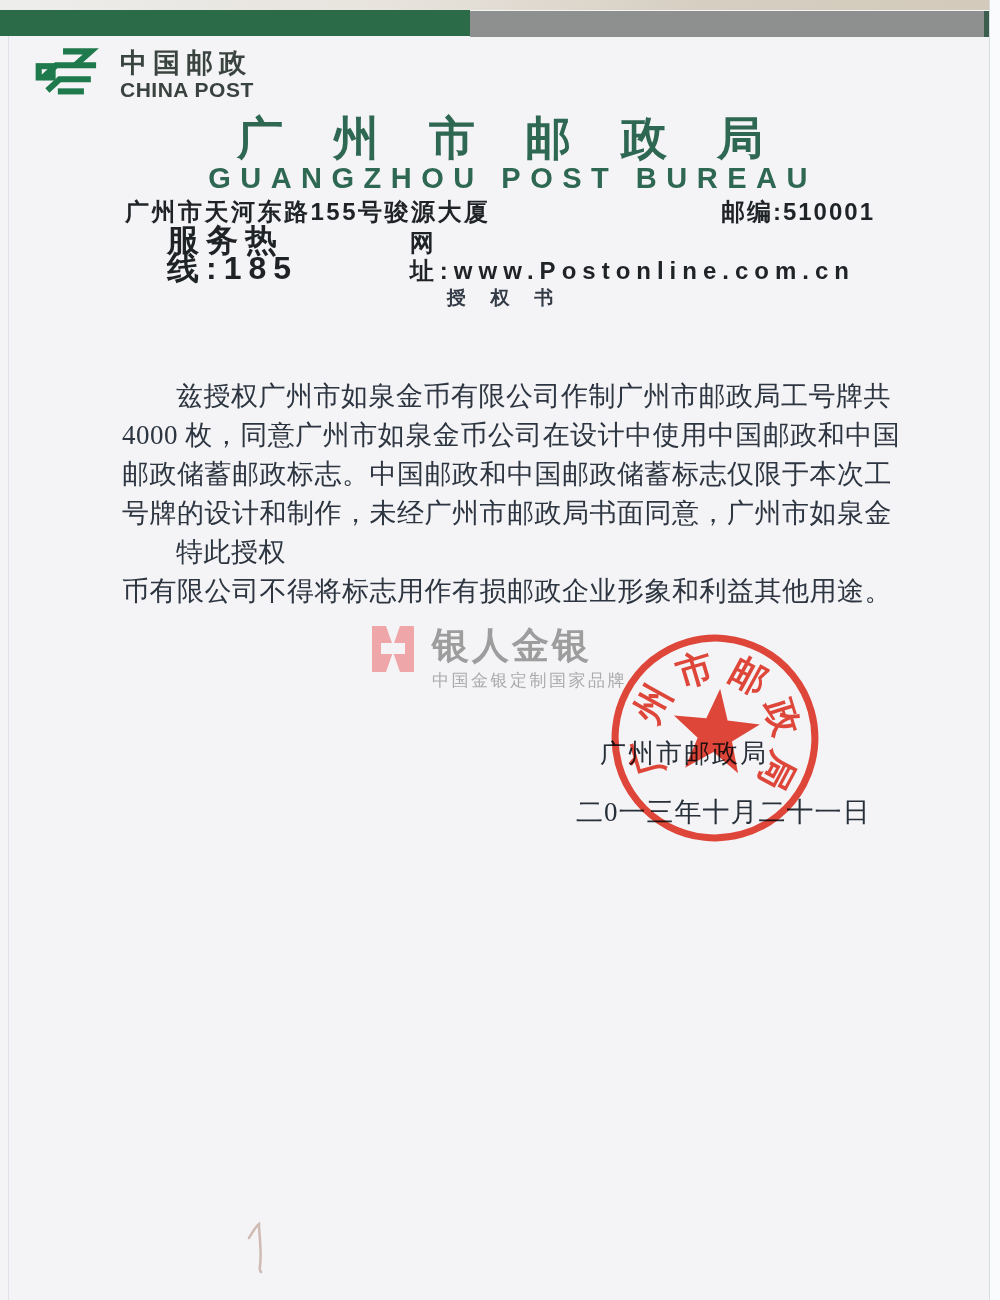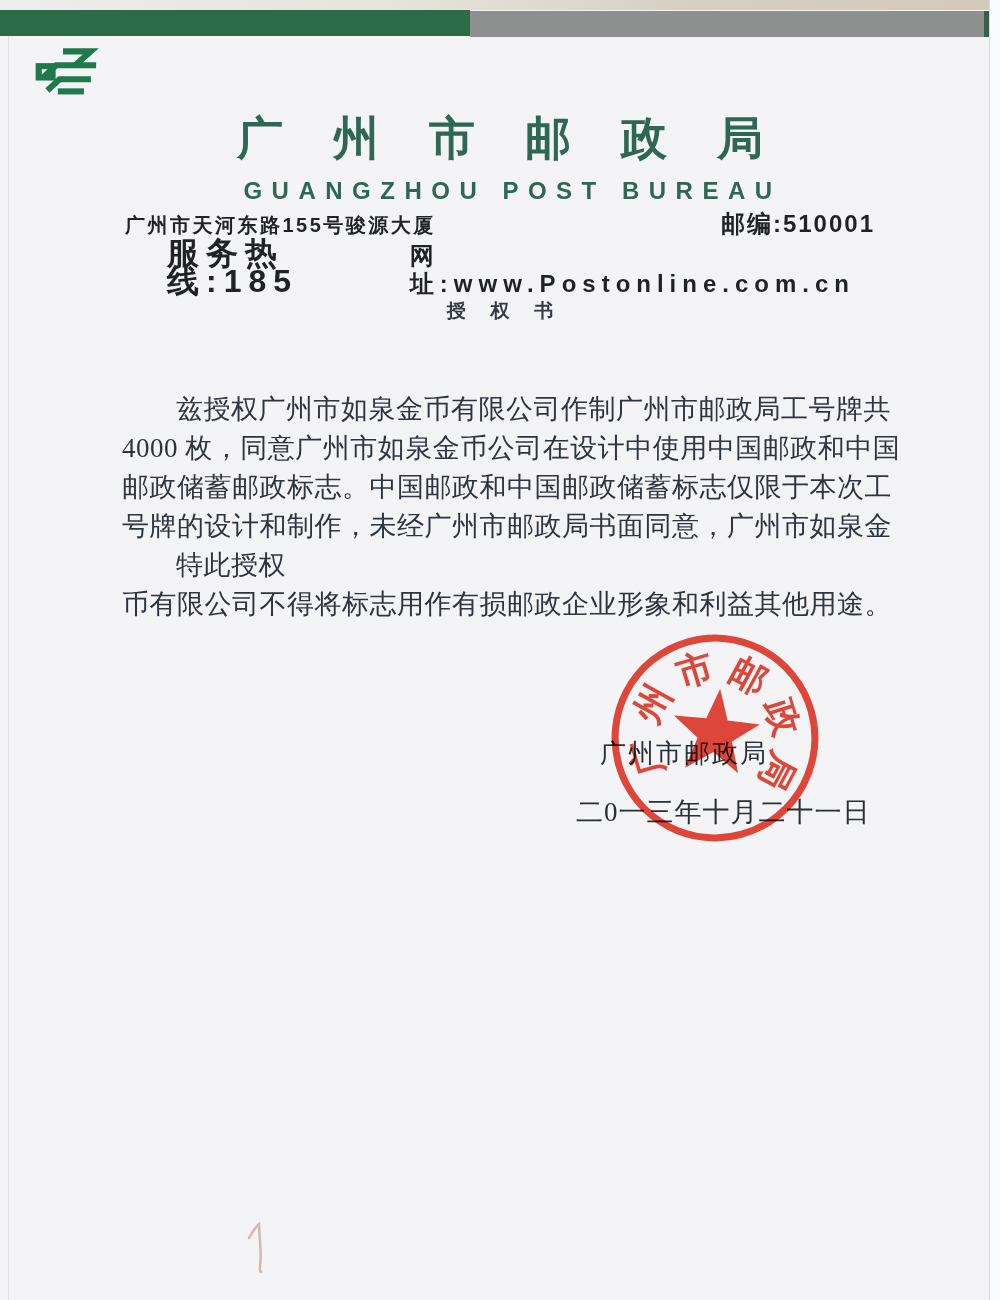--- a/index.html
+++ b/index.html
@@ -29,25 +29,25 @@
   
   .letterhead{position:relative;padding-top:46px;}
   .logo-row{display:flex;align-items:flex-start;margin-left:30px;gap:10px;height:62px;}
   .emblem{flex:0 0 auto;}
   .emblem path,.emblem rect{stroke:var(--brand-green);stroke-width:7;fill:none;}
   .logo-text{display:flex;flex-direction:column;margin-top:2px;}
   .logo-cn{font-size:27px;font-weight:bold;letter-spacing:6px;color:#3a443f;line-height:30px;}
   .logo-en{font-size:21px;font-weight:600;letter-spacing:.5px;color:#39423e;line-height:23px;}
   .title-cn{margin-top:4px;text-align:center;font-size:46px;font-weight:bold;
     color:var(--header-green);letter-spacing:50px;padding-left:50px;line-height:52px;}
-  .title-en{text-align:center;font-size:24px;font-weight:bold;color:var(--header-green);
-    letter-spacing:9.5px;padding-left:25px;line-height:27px;margin-top:13px;}
+  .title-en{text-align:center;font-size:29px;font-weight:bold;color:var(--header-green);
+    letter-spacing:9.5px;padding-left:25px;line-height:27px;margin-top:1px;}
   .head-rows{margin:6px 125px 0 125px;color:#1f2326;font-weight:bold;}
   .head-row{display:flex;justify-content:space-between;align-items:baseline;line-height:28px;}
-  .addr{font-size:20px;letter-spacing:2.5px;}
+  .addr{font-size:24px;letter-spacing:2.5px;}
   .postcode{font-size:24px;letter-spacing:2px;}
   .hotline{font-size:32px;letter-spacing:7px;margin-left:42px;}
   .website{font-size:24px;letter-spacing:6px;}
   
   .doc{position:relative;font-family:"Liberation Serif","DejaVu Serif",serif;color:var(--ink);}
   .doc-title{text-align:center;font-size:19px;font-weight:600;
     letter-spacing:10px;padding-left:10px;color:#333b47;}
   .body-text{margin:66px 118px 16px 122px;font-size:27px;line-height:39px;letter-spacing:.5px;}
   .body-text .line{white-space:nowrap;}
   .indent{text-indent:54px;}
@@ -88,20 +88,24 @@
 
   <header class="letterhead">
     <div class="logo-row">
       <svg class="emblem" viewBox="0 0 92 64" width="80" height="56" aria-hidden="true">
         <path d="M38 6 H70 L52 22"></path>
         <path d="M76 22 H30 L14 37"></path>
         <rect x="10" y="23" width="16" height="13" stroke-width="6"></rect>
         <path d="M70 38 H34 L20 51"></path>
         <path d="M62 52 H32"></path>
       </svg>
+      <div class="logo-text">
+        <span class="logo-cn">中国邮政</span>
+        <span class="logo-en">CHINA POST</span>
+      </div>
     </div>
 
     <h1 class="title-cn">广州市邮政局</h1>
     <div class="title-en">GUANGZHOU POST BUREAU</div>
 
     <div class="head-rows">
       <div class="head-row">
         <span class="addr">广州市天河东路155号骏源大厦</span>
         <span class="postcode">邮编:510001</span>
       </div>
@@ -117,20 +121,32 @@
     <div class="body-text">
       <div class="line indent">兹授权广州市如泉金币有限公司作制广州市邮政局工号牌共</div>
       <div class="line">4000 枚，同意广州市如泉金币公司在设计中使用中国邮政和中国</div>
       <div class="line">邮政储蓄邮政标志。中国邮政和中国邮政储蓄标志仅限于本次工</div>
       <div class="line">号牌的设计和制作，未经广州市邮政局书面同意，广州市如泉金</div>
       <div class="line indent">特此授权</div>
       <div class="line">币有限公司不得将标志用作有损邮政企业形象和利益其他用途。</div>
     </div>
   </main>
 
+  <div class="watermark">
+    <svg class="wm-mark" viewBox="0 0 42 46" width="42" height="46" aria-hidden="true">
+      <rect x="0" y="0" width="42" height="46" fill="#efa6a9"></rect>
+      <polygon points="14,0 21,20 28,0" fill="#f4f3f6"></polygon>
+      <polygon points="14,46 21,26 28,46" fill="#f4f3f6"></polygon>
+      <rect x="9" y="17" width="24" height="11" fill="#f4f3f6"></rect>
+    </svg>
+    <div class="wm-text">
+      <div class="wm-brand">银人金银</div>
+      <div class="wm-tagline">中国金银定制国家品牌</div>
+    </div>
+  </div>
 
   <div class="signature">广州市邮政局</div>
   <div class="date-line">二0一三年十月二十一日</div>
 
   <svg class="seal" viewBox="0 0 220 220" aria-hidden="true">
     <circle class="seal-ring" cx="110" cy="110" r="99"></circle>
     <polygon class="seal-star" points="110,61 120.6,91.4 152.8,92.1 127.1,111.6 136.4,142.4 110,124 83.6,142.4 92.9,111.6 67.2,92.1 99.4,91.4"></polygon>
     <text class="seal-char" x="110" y="52" text-anchor="middle" transform="rotate(-112 110 110)">广</text>
     <text class="seal-char" x="110" y="52" text-anchor="middle" transform="rotate(-67 110 110)">州</text>
     <text class="seal-char" x="110" y="52" text-anchor="middle" transform="rotate(-22.5 110 110)">市</text>

